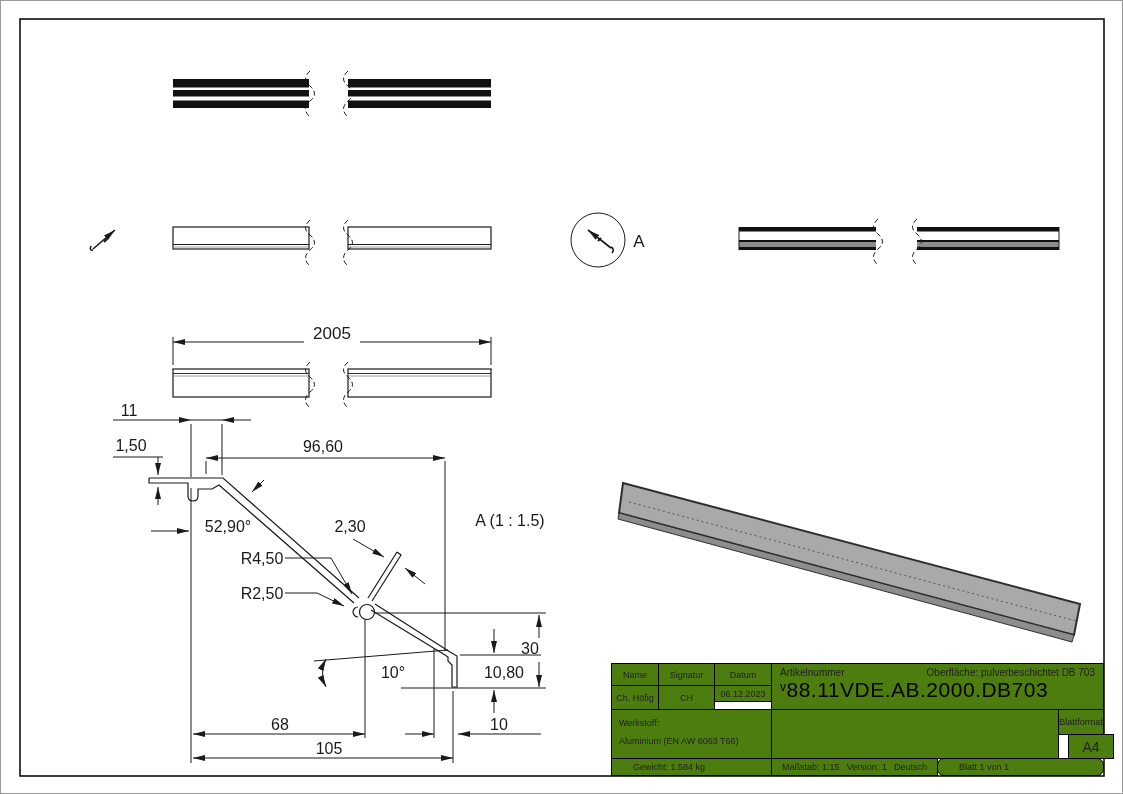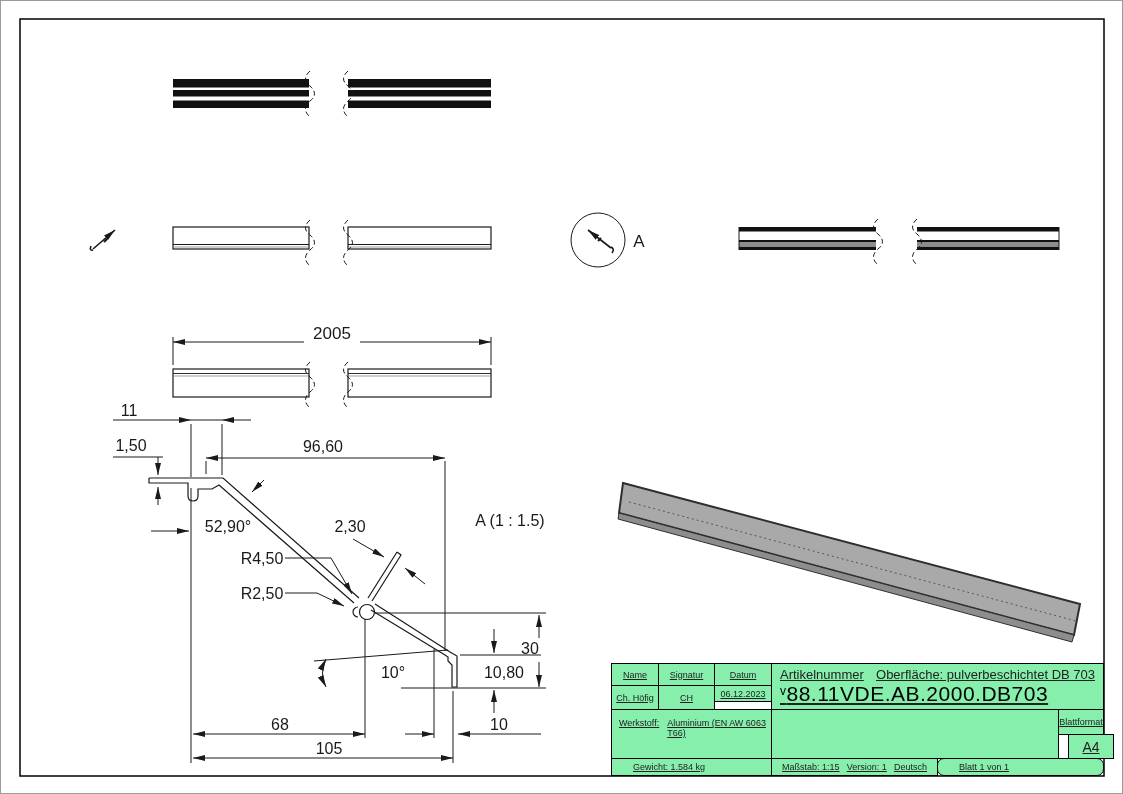--- a/index.html
+++ b/index.html
@@ -3,28 +3,28 @@
 <meta charset="utf-8">
 <style>
   html,body{margin:0;padding:0;overflow:hidden;background:#e8e8e8;}
   .page{position:absolute;left:0;top:0;width:1121px;height:792px;background:#fff;
         border:1px solid #9a9a9a;font-family:"Liberation Sans",sans-serif;}
   svg text{font-family:"Liberation Sans",sans-serif;fill:#1a1a1a;}
   .dimtxt{font-size:16px;}
   .bigdim{font-size:17px;}
   
   .tb{position:absolute;left:610px;top:662px;width:493px;height:113px;font-family:"Liberation Sans",sans-serif;color:#222;}
-  .cell{position:absolute;border:1px solid #000;box-sizing:border-box;background:#86efac;
-        display:flex;align-items:center;justify-content:center;font-size:9px;text-decoration:underline;}
+  .cell{position:absolute;border:1px solid #000;box-sizing:border-box;background:#4d7c0f;
+        display:flex;align-items:center;justify-content:center;font-size:9px;}
   .cell.left{justify-content:flex-start;padding-left:21px;}
   .artikel{flex-direction:column;align-items:stretch;justify-content:flex-start;padding:3px 8px 0 8px;}
-  .art-top{display:flex;justify-content:space-between;font-size:13px;color:#222;}
+  .art-top{display:flex;justify-content:space-between;font-size:10px;color:#222;}
   .art-num{font-size:21px;letter-spacing:.5px;color:#000;white-space:nowrap;margin-top:0px;}
   .art-prefix{font-size:12px;vertical-align:6px;}
-  .werk{align-items:flex-start;justify-content:flex-start;padding:8px 0 0 7px;gap:8px;}
+  .werk{flex-direction:column;align-items:flex-start;justify-content:flex-start;padding:8px 0 0 7px;gap:8px;}
   .a4{font-size:14px;}
   .mvd{display:flex;gap:0;justify-content:space-between;padding:0 10px;width:100%;box-sizing:border-box;}
 </style>
 </head>
 <body>
 
 <div class="page">
 
 <svg width="1121" height="792" viewBox="0 0 1121 792">
   <defs>

